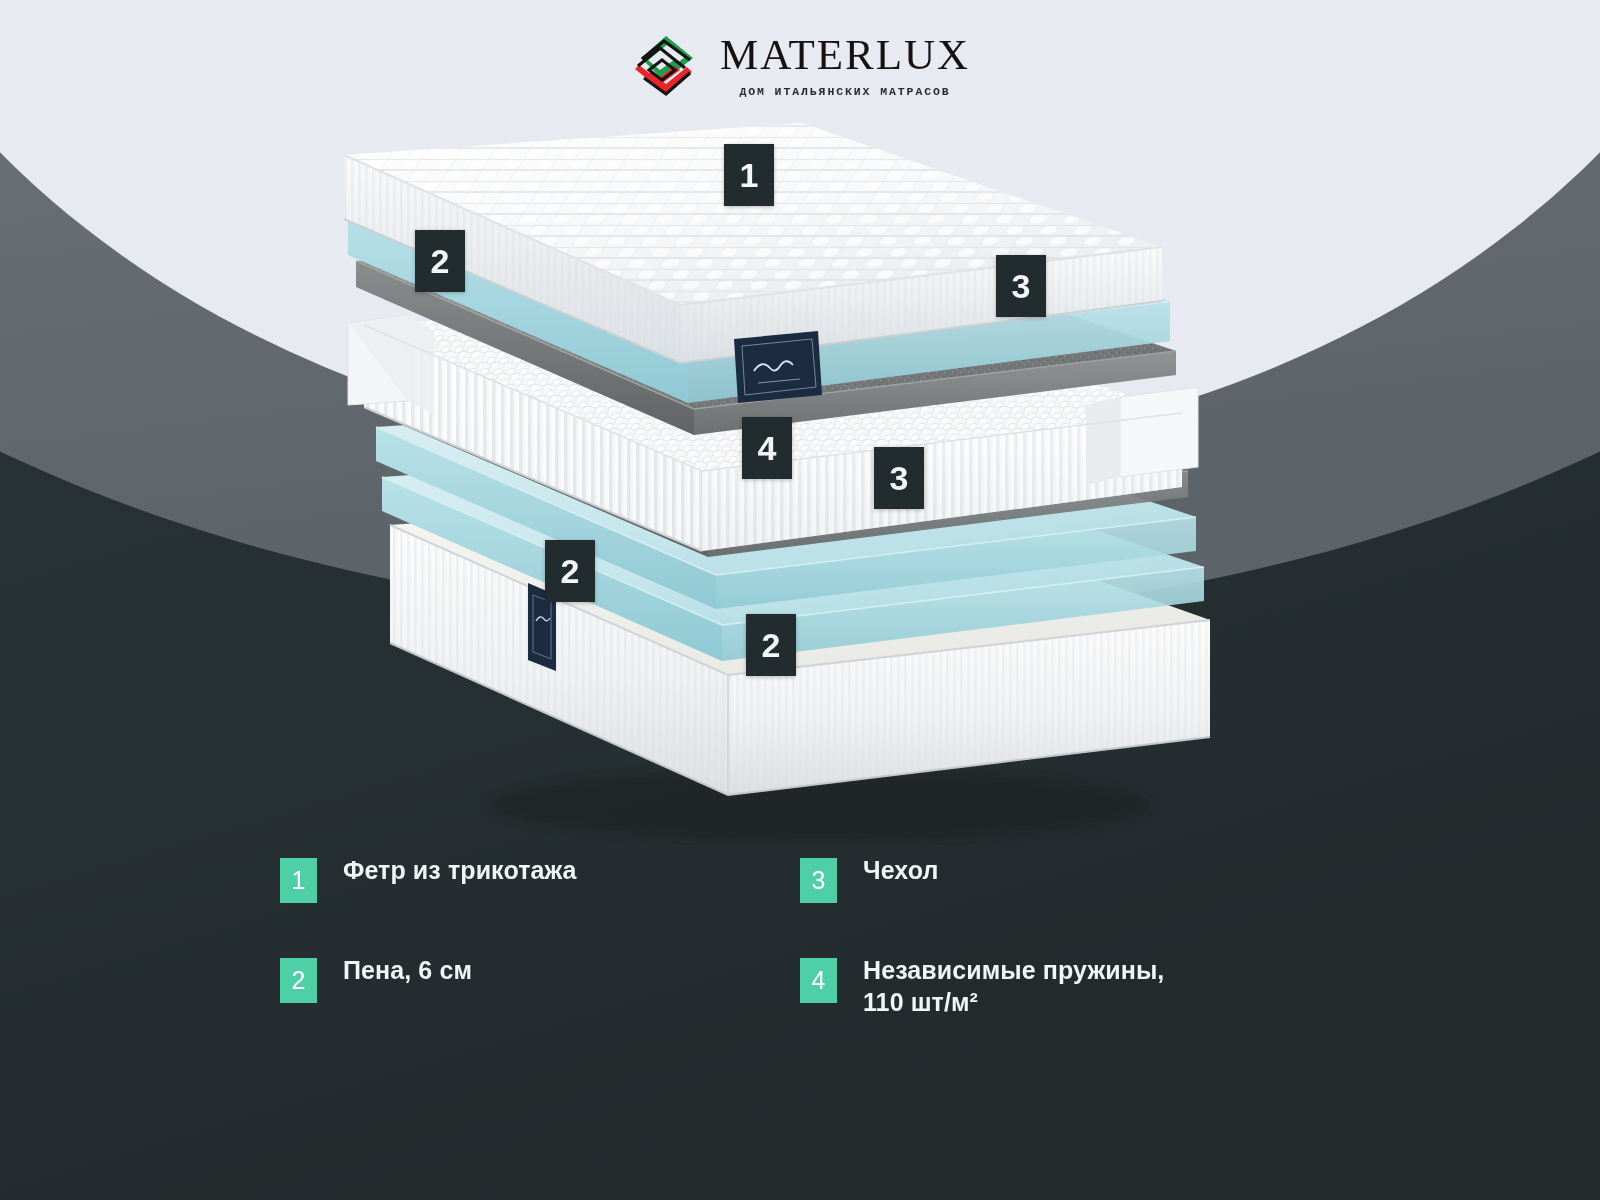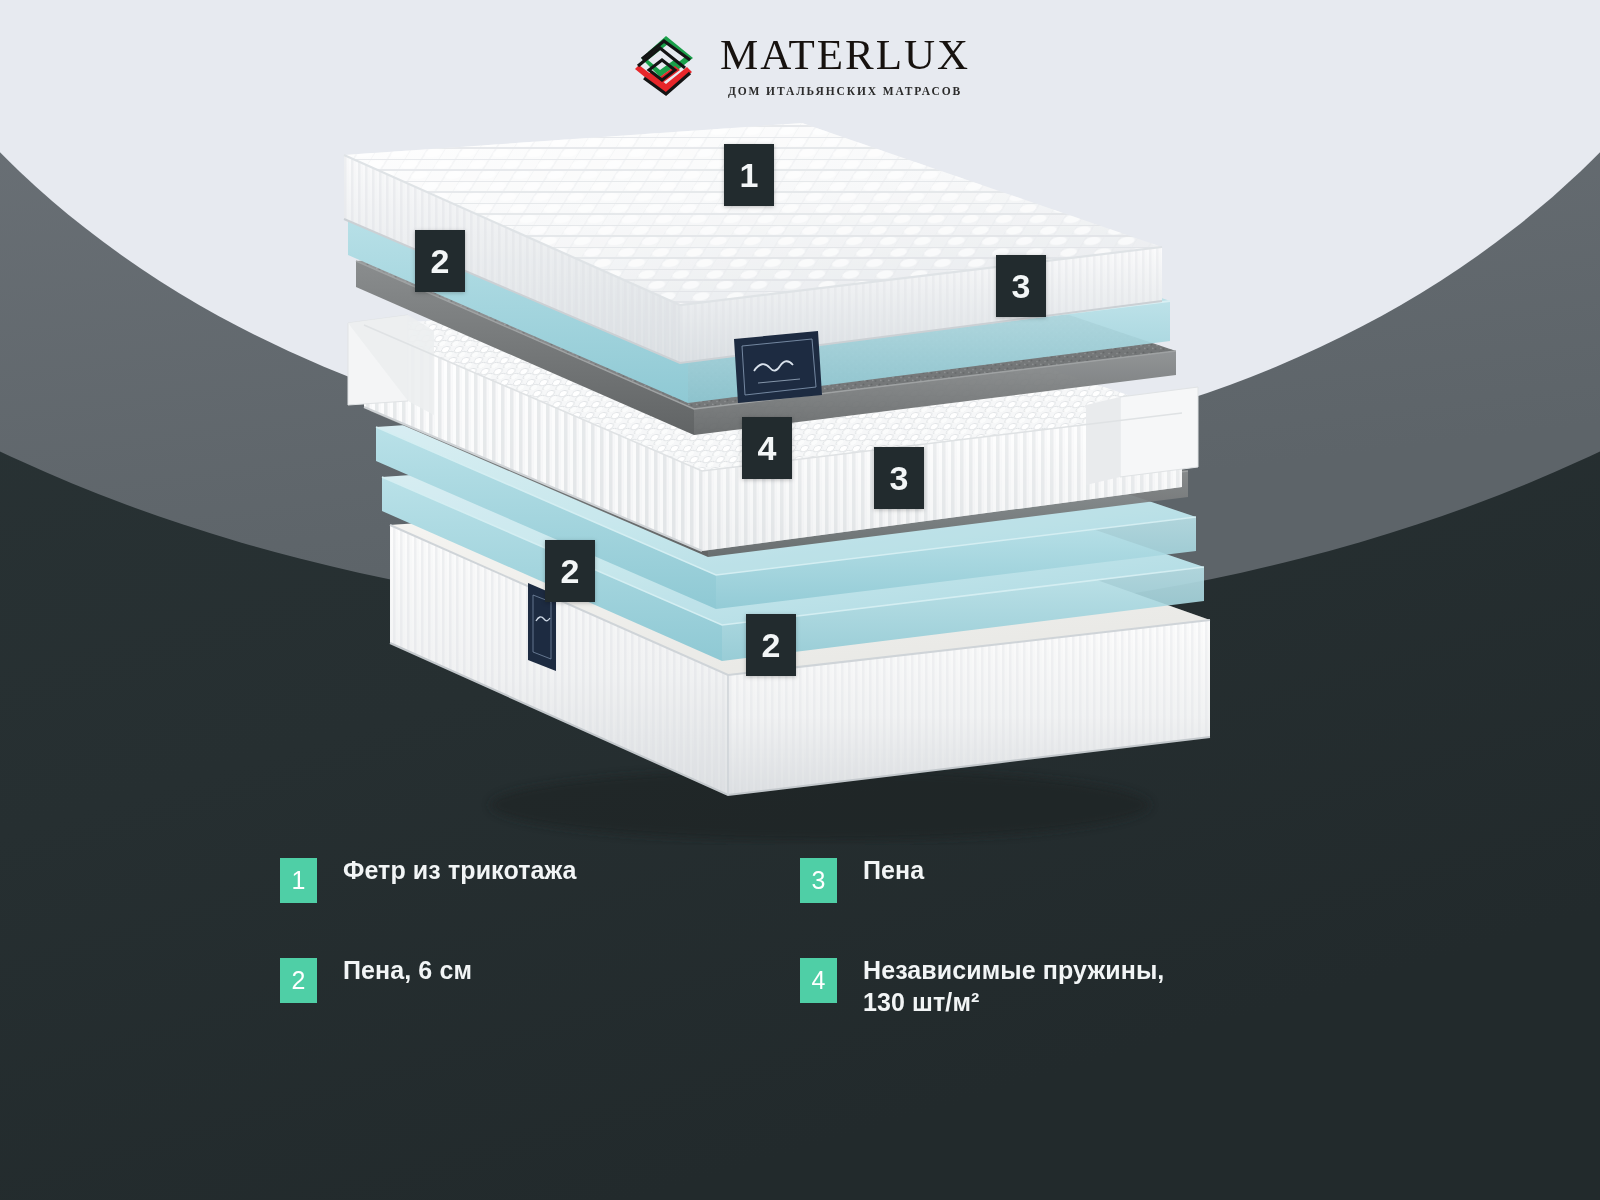--- a/index.html
+++ b/index.html
@@ -23,21 +23,21 @@
     z-index:40;
   }
   #logo-mark { width:72px; height:66px; display:block; }
   #logo-text-wrap { display:flex; flex-direction:column; align-items:center; }
   #wordmark {
     font-family:"Liberation Serif", serif;
     font-size:43px; letter-spacing:2px; color:#17120f; line-height:1;
     font-weight:400;
   }
   #tagline {
-    font-family:Liberation Serif, serif;
+    font-family:Liberation Mono, monospace;
     font-size:11.5px; letter-spacing:1.9px; color:#2b2b2b;
     margin-top:9px; text-transform:uppercase; font-weight:600;
   }
 
   
   #stage { position:absolute; left:330px; top:115px; width:950px; height:730px; z-index:20; }
   .stage-svg { width:950px; height:730px; display:block; }
 
   
   .layer-badge {
@@ -328,24 +328,24 @@
 <div class="layer-badge" id="badge-f">2</div>
 <div class="layer-badge" id="badge-g">2</div>
 
 <div id="legend">
   <div class="legend-item">
     <div class="legend-num">1</div>
     <div class="legend-label">Фетр из трикотажа</div>
   </div>
   <div class="legend-item">
     <div class="legend-num">3</div>
-    <div class="legend-label">Пена</div>
+    <div class="legend-label">Чехол</div>
   </div>
   <div class="legend-item">
     <div class="legend-num">2</div>
     <div class="legend-label">Пена, 6 см</div>
   </div>
   <div class="legend-item">
     <div class="legend-num">4</div>
     <div class="legend-label">Независимые пружины,
-130 шт/м²</div>
+110 шт/м²</div>
   </div>
 </div>
 
 </body></html>

